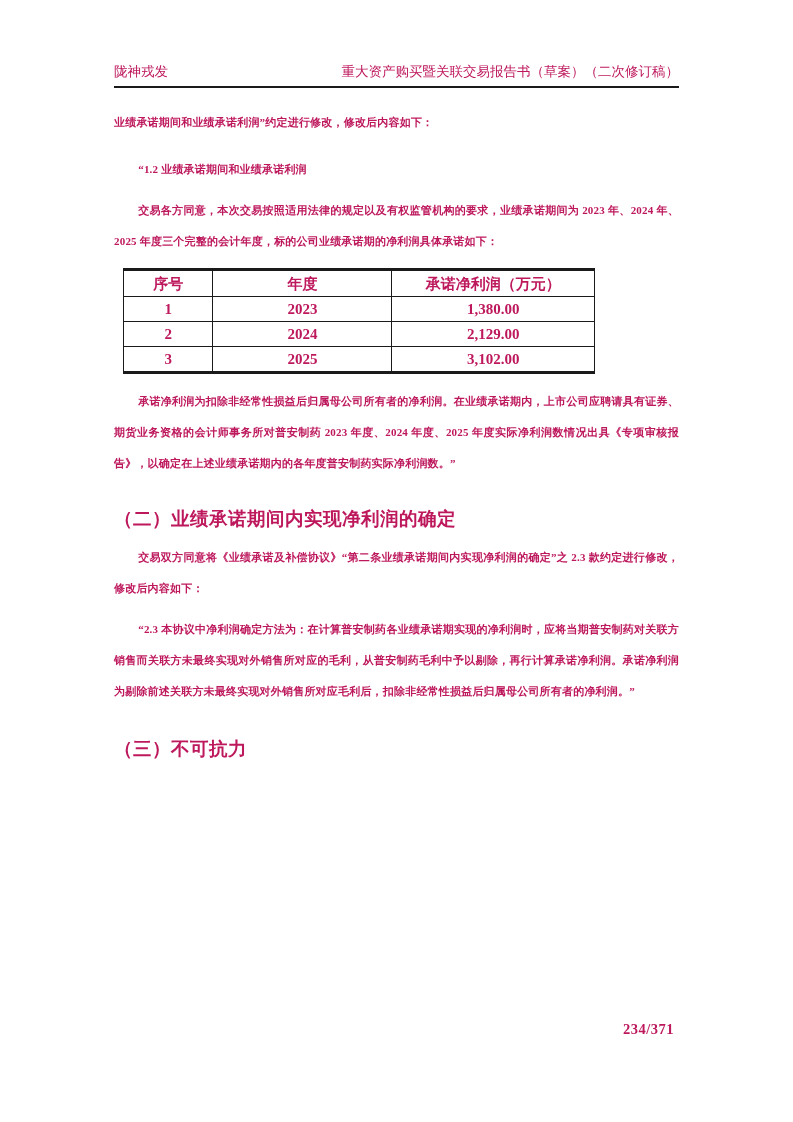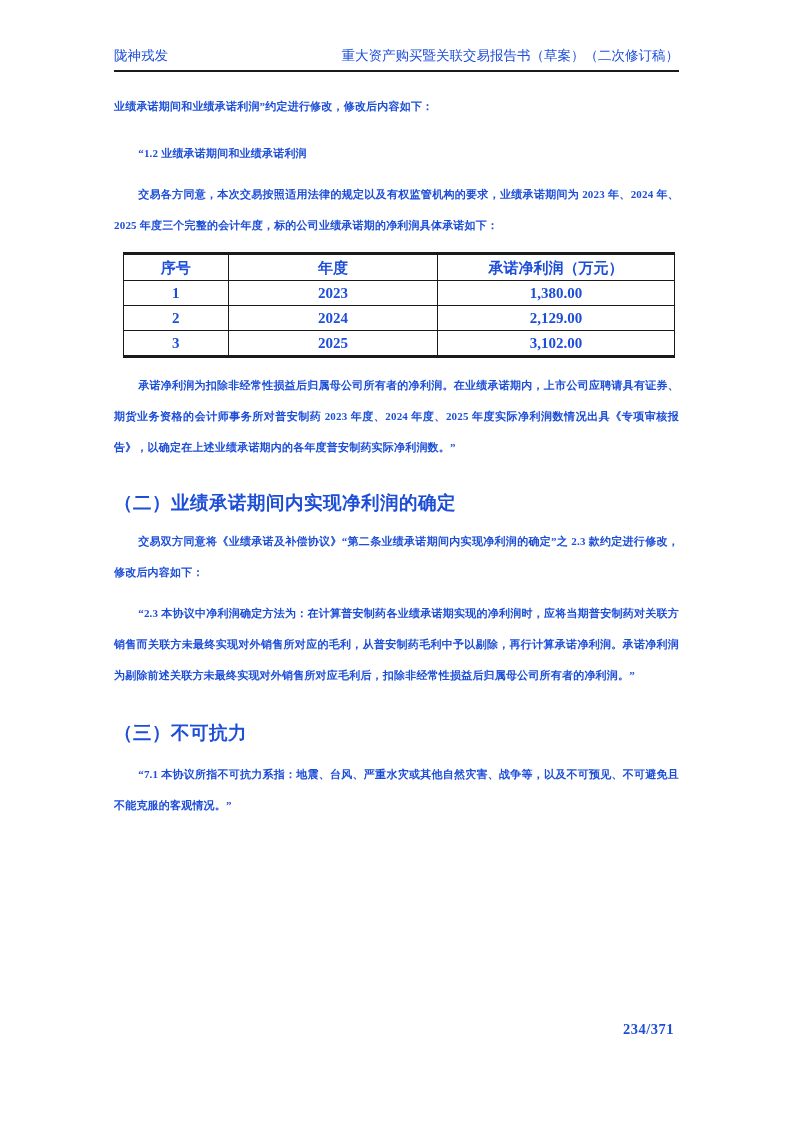--- a/index.html
+++ b/index.html
@@ -7,25 +7,25 @@
     padding: 0;
     background: #ffffff;
   }
   .page {
     position: relative;
     width: 793px;
     height: 1122px;
     margin: 0 auto;
     background: #ffffff;
     box-sizing: border-box;
-    padding: 0 114px;
+    padding: 16px 114px;
     overflow: hidden;
     outline: 1px solid #d8d8d8;
     font-family: "Liberation Serif", "DejaVu Serif", serif;
-    color: #1d4ed8;
+    color: #be185d;
   }
   .doc-header {
     display: flex;
     justify-content: space-between;
     align-items: flex-end;
     margin-top: 47px;
     padding-bottom: 5px;
     border-bottom: 2px solid #1a1a1a;
     font-size: 13.5px;
     line-height: 18px;
@@ -52,21 +52,21 @@
     letter-spacing: 0.5px;
   }
   .h2 { margin-top: 25px; }
   .h3 { margin-top: 27px; }
   .p4 { margin-top: 7px; }
   .p5 { margin-top: 10px; }
   .p6 { margin-top: 8px; }
   .p7 { margin-top: 10px; }
   table.promise-table {
     border-collapse: collapse;
-    width: 552px;
+    width: 472px;
     margin: 11px 0 0 9px;
     border-top: 3px solid #1a1a1a;
     border-bottom: 3px solid #1a1a1a;
     table-layout: fixed;
   }
   table.promise-table th,
   table.promise-table td {
     border: 1px solid #1a1a1a;
     text-align: center;
     vertical-align: middle;
@@ -141,17 +141,16 @@
 
   <p class="section-heading h2">（二）业绩承诺期间内实现净利润的确定</p>
 
   <p class="body-text indent p4">交易双方同意将《业绩承诺及补偿协议》“第二条业绩承诺期间内实现净利润的确定”之 2.3 款约定进行修改，修改后内容如下：</p>
 
   <p class="body-text indent p5">“2.3 本协议中净利润确定方法为：在计算普安制药各业绩承诺期实现的净利润时，应将当期普安制药对关联方销售而关联方未最终实现对外销售所对应的毛利，从普安制药毛利中予以剔除，再行计算承诺净利润。承诺净利润为剔除前述关联方未最终实现对外销售所对应毛利后，扣除非经常性损益后归属母公司所有者的净利润。”</p>
 
   <p class="section-heading h3">（三）不可抗力</p>
 
 
-  <p class="body-text indent p7">“7.1 本协议所指不可抗力系指：地震、台风、严重水灾或其他自然灾害、战争等，以及不可预见、不可避免且不能克服的客观情况。”</p>
 
   <div class="page-footer">234/371</div>
 
 </div>
 
 </body></html>

